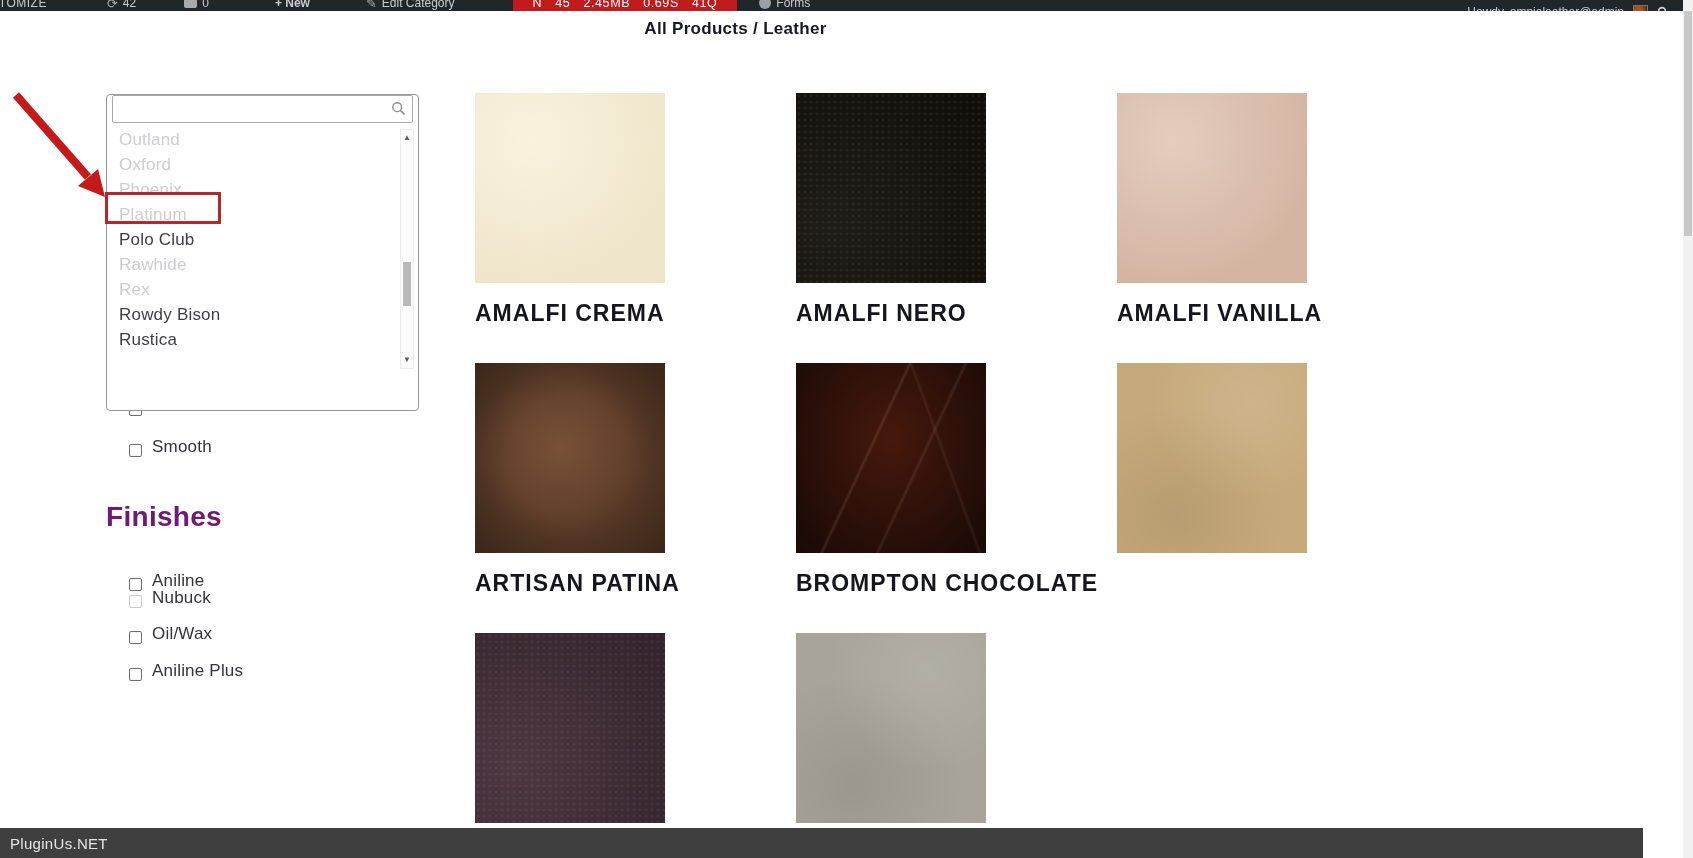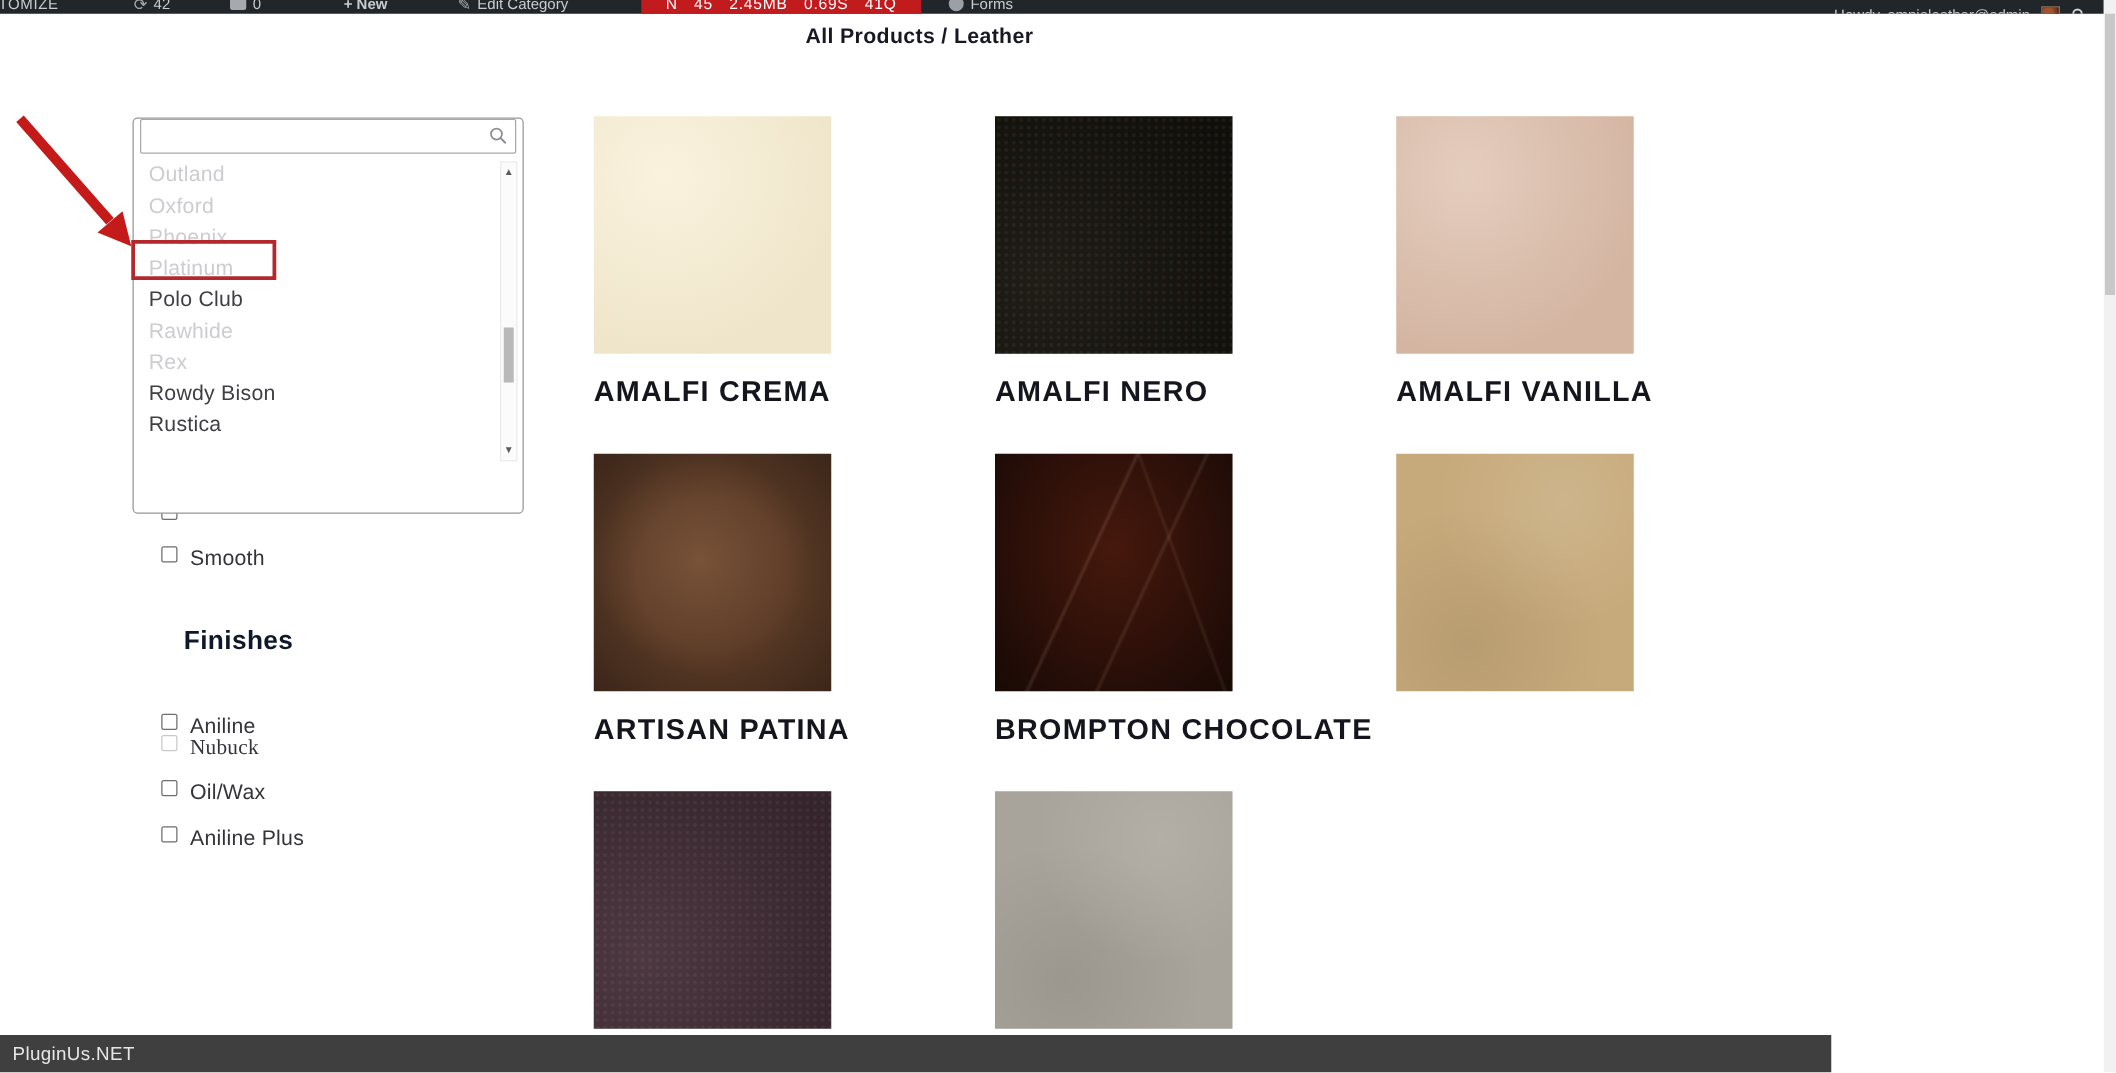--- a/index.html
+++ b/index.html
@@ -74,32 +74,32 @@
   .dd-scroll .up{top:2px;}
   .dd-scroll .down{bottom:2px;}
   .dd-thumb{position:absolute;left:2px;width:8px;top:132px;height:44px;background:#b9b9b9;}
   
   .hl-box{
     position:absolute;left:105px;top:192px;width:110px;height:26px;
     border:3px solid #b4282d;z-index:30;pointer-events:none;
   }
   .arrow-svg{position:absolute;left:8px;top:88px;z-index:31;pointer-events:none;}
   
-  .filter-row{position:absolute;display:flex;align-items:flex-start;gap:10px;z-index:6;padding-left:19px;}
+  .filter-row{position:absolute;display:flex;align-items:flex-end;gap:10px;z-index:6;padding-left:19px;}
   .cbx{width:13px;height:13px;border:1px solid #6d6d73;border-radius:2px;background:#fff;box-sizing:border-box;}
   .cbx.dim{border-color:#c9c9cd;}
   .filter-label{font-size:17px;color:#33333a;letter-spacing:.2px;}
   .row-hidden{top:403px;left:110px;z-index:5;}
   .row-smooth{top:437px;left:110px;}
   .finishes-h{
-    position:absolute;left:106px;top:501px;font-size:21px;font-weight:800;
-    color:#0f172a;letter-spacing:.3px;margin-left:41px;
+    position:absolute;left:106px;top:501px;font-size:28px;font-weight:800;
+    color:#701a75;letter-spacing:.3px;
   }
   .row-aniline{top:551px;left:110px;margin-top:20px;}
-  .row-nubuck{top:588px;left:110px;font-family:Liberation Serif, serif;}
+  .row-nubuck{top:588px;left:110px;}
   .row-oilwax{top:624px;left:110px;}
   .row-anilineplus{top:661px;left:110px;}
   
   .grid{
     position:absolute;left:475px;top:93px;display:grid;
     grid-template-columns:repeat(3,190px);column-gap:131px;grid-auto-rows:270px;z-index:1;
   }
   .cell{width:190px;}
   .swatch{width:190px;height:190px;position:relative;overflow:hidden;}
   .swatch:after{content:"";position:absolute;inset:0;}
@@ -131,21 +131,21 @@
     background:
       radial-gradient(circle at 70% 20%, rgba(255,255,255,.12), transparent 50%),
       radial-gradient(circle at 30% 80%, rgba(0,0,0,.08), transparent 55%);
   }
   .p-title{
     margin-top:17px;text-align:left;font-size:23px;font-weight:bold;
     color:#15151d;letter-spacing:1px;white-space:nowrap;
   }
   
   .footerbar{
-    position:absolute;left:0;top:828px;width:1465px;height:30px;background:#3f3f3f;
+    position:absolute;left:0;top:828px;width:1643px;height:30px;background:#3f3f3f;
     display:flex;align-items:center;z-index:40;
   }
   .footerbar span{color:#e6e6e6;font-size:15px;margin-left:10px;letter-spacing:.3px;}
   
   .page-scrollbar{position:absolute;right:0;top:0;width:10px;height:858px;background:#f1f1f1;z-index:60;}
   .page-thumb{position:absolute;left:1px;width:8px;top:11px;height:225px;background:#c8c8c8;}
 </style>
 </head>
 <body>
 

